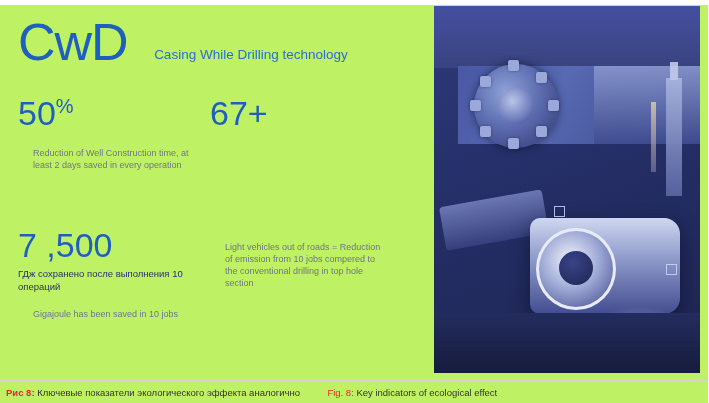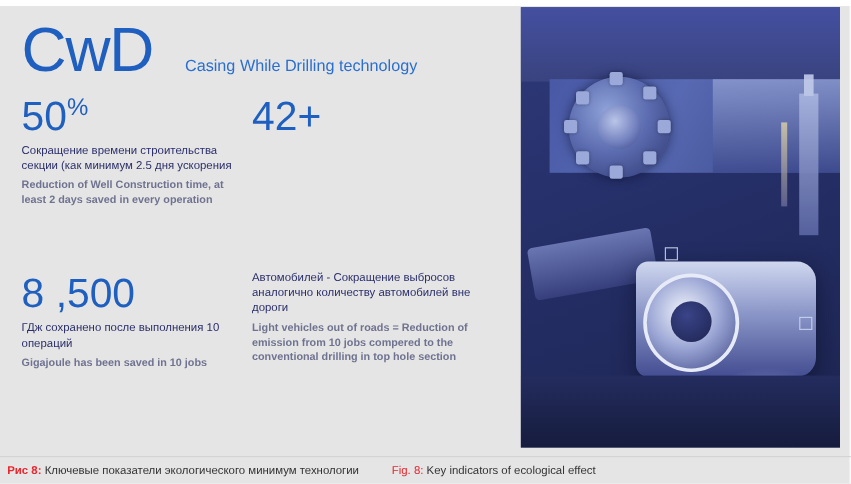--- a/index.html
+++ b/index.html
@@ -10,21 +10,21 @@
     width: 709px;
     height: 403px;
     background: #ffffff;
     font-family: "Liberation Sans", sans-serif;
     overflow: hidden;
   }
   .page {
     position: relative;
     width: 708px;
     height: 403px;
-    background: #e5e5e5;
+    background: #bef264;
   }
   
   .top-rule {
     position: absolute;
     left: 0;
     top: 0;
     width: 709px;
     height: 5px;
     background: #ffffff;
   }
@@ -70,21 +70,21 @@
     left: 0;
     top: 72px;
     width: 430px;
   }
   .stat {
     position: absolute;
     width: 190px;
   }
   .stat.c0 { left: 18px; }
   .stat.c1 { left: 210px; }
-  .stat.r0 { top: 0px; }
+  .stat.r0 { top: 16px; }
   .stat.r1 { top: 148px; }
 
   .stat-number {
     font-size: 34px;
     font-weight: 400;
     color: #1f5fbf;
     line-height: 38px;
     letter-spacing: 0px;
     margin: 0 0 4px 0;
     white-space: nowrap;
@@ -97,22 +97,21 @@
   .stat-ru {
     font-size: 9.5px;
     color: #2b2f6b;
     line-height: 12.5px;
     margin: 0 0 3px 0;
   }
   .stat-en {
     font-size: 9px;
     color: #6f7390;
     line-height: 12px;
-    margin: 0;
-    font-weight: bold;
+    margin: 15px;
   }
 
   
   .figure {
     position: absolute;
     left: 434px;
     top: 6px;
     width: 266px;
     height: 367px;
     background: linear-gradient(160deg, #2e3a7a 0%, #26306a 38%, #1d2550 100%);
@@ -307,36 +306,34 @@
 
     <div class="logo-row">
       <span class="logo">CwD</span>
       <span class="logo-sub">Casing While Drilling technology</span>
     </div>
 
     <div class="stats">
 
       <div class="stat c0 r0">
         <div class="stat-number"><span>50</span><span class="suffix">%</span></div>
-        <div class="stat-ru">Сокращение времени строительства секции (как минимум 2.5 дня ускорения</div>
         <div class="stat-en">Reduction of Well Construction time, at least 2 days saved in every operation</div>
       </div>
 
       <div class="stat c1 r0">
-        <div class="stat-number"><span>42+</span><span class="suffix"></span></div>
+        <div class="stat-number"><span>67+</span><span class="suffix"></span></div>
       </div>
 
       <div class="stat c0 r1">
-        <div class="stat-number"><span>8 ,500</span><span class="suffix"></span></div>
+        <div class="stat-number"><span>7 ,500</span><span class="suffix"></span></div>
         <div class="stat-ru">ГДж сохранено после выполнения 10 операций</div>
         <div class="stat-en">Gigajoule has been saved in 10 jobs</div>
       </div>
 
       <div class="stat c1 r1">
-        <div class="stat-ru">Автомобилей - Сокращение выбросов аналогично количеству автомобилей вне дороги</div>
         <div class="stat-en">Light vehicles out of roads =  Reduction of emission from 10 jobs compered to the conventional drilling in top hole section</div>
       </div>
 
     </div>
   </div>
 
   <div class="figure">
     <div class="fig-sky"></div>
     <div class="fig-band"></div>
     <div class="fig-band2"></div>
@@ -361,19 +358,19 @@
     </div>
     <div class="marker" style="left:120px; top:200px;"></div>
     <div class="marker" style="left:232px; top:258px;"></div>
     <div class="glow"></div>
     <div class="fig-ground"></div>
   </div>
 
   <div class="caption-rule"></div>
   <div class="caption">
     <span class="cap-label">Рис 8:</span>
-    <span class="cap-ru">Ключевые показатели экологического минимум технологии</span>
+    <span class="cap-ru">Ключевые показатели экологического эффекта аналогично</span>
     <span class="cap-gap"></span>
     <span class="cap-label-en">Fig. 8:</span>
     <span class="cap-en">Key indicators of ecological effect</span>
   </div>
 
 </div>
 
 </body></html>

